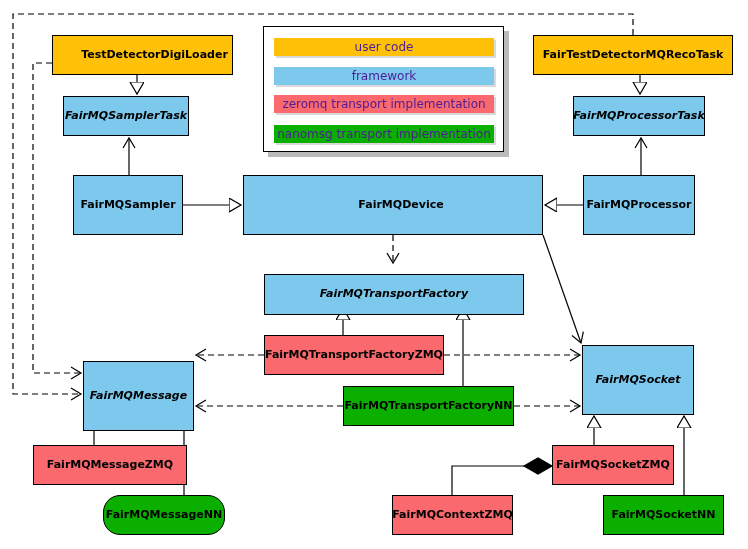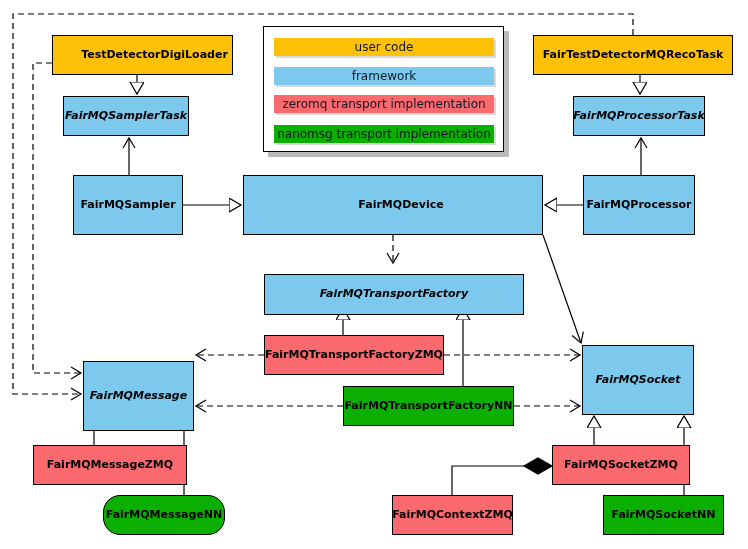--- a/index.html
+++ b/index.html
@@ -19,21 +19,21 @@
   .c-zmq{background:var(--c-zmq,#F9696E);}
   .c-nn{background:var(--c-nn,#0AAF00);}
   .legend{
     position:absolute;left:263px;top:26px;width:241px;height:126px;
     box-sizing:border-box;border:1.4px solid #000;background:#fff;
     box-shadow:5px 5px 0 rgba(130,130,130,.55);
   }
   .legend-bar{
     position:absolute;left:10px;width:220px;height:18px;
     display:flex;align-items:center;justify-content:center;
-    font-size:12px;font-weight:normal;color:#0f172a;white-space:nowrap;
+    font-size:12px;font-weight:normal;color:#4c1d95;white-space:nowrap;
     box-shadow:2px 2px 0 rgba(0,0,0,.15);
   }
   .lb-0{top:11px;} .lb-1{top:40px;} .lb-2{top:68px;} .lb-3{top:98px;}
 </style>
 </head>
 <body>
 
 <div class="stage">
 
   <svg class="edges" viewBox="0 0 748 549">
@@ -113,19 +113,19 @@
   <div class="node c-nn" style="left:343px;top:386px;width:171px;height:40px;">FairMQTransportFactoryNN</div>
 
   <div class="node c-fw abstract" style="left:83px;top:361px;width:111px;height:70px;">FairMQMessage</div>
 
   <div class="node c-fw abstract" style="left:582px;top:345px;width:112px;height:70px;">FairMQSocket</div>
 
   <div class="node c-zmq" style="left:33px;top:445px;width:154px;height:40px;">FairMQMessageZMQ</div>
 
   <div class="node c-nn" style="left:103px;top:495px;width:122px;height:40px;border-radius:17px;">FairMQMessageNN</div>
 
-  <div class="node c-zmq" style="left:552px;top:445px;width:138px;height:40px;">FairMQSocketZMQ</div>
+  <div class="node c-zmq" style="left:552px;top:445px;width:122px;height:40px;">FairMQSocketZMQ</div>
 
   <div class="node c-nn" style="left:603px;top:495px;width:121px;height:40px;">FairMQSocketNN</div>
 
   <div class="node c-zmq" style="left:392px;top:495px;width:121px;height:40px;">FairMQContextZMQ</div>
 
 </div>
 
 </body></html>

